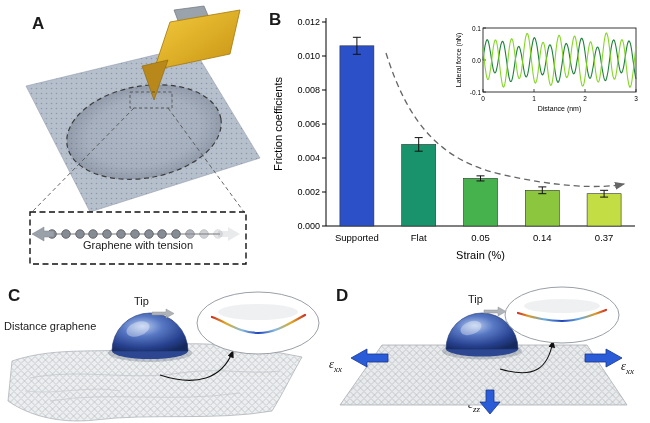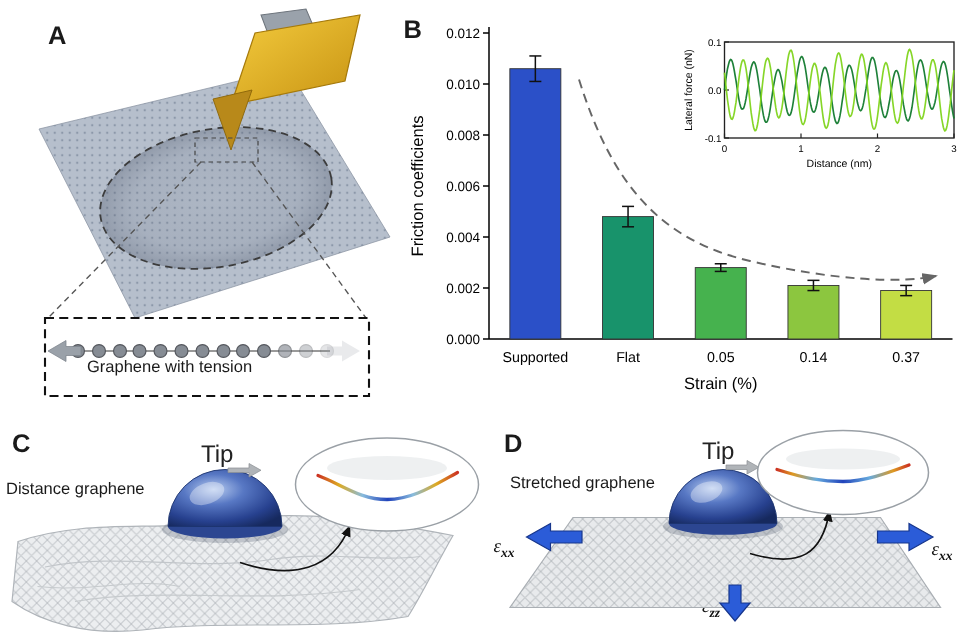--- a/index.html
+++ b/index.html
@@ -2,23 +2,23 @@
 <html><head>
 <meta charset="utf-8">
 <style>
   html,body{margin:0;padding:0;background:#fff;}
   #canvas{position:relative;width:650px;height:423px;background:#ffffff;overflow:hidden;
           font-family:"Liberation Sans",sans-serif;}
   .abs{position:absolute;}
   .lbl{position:absolute;color:#1a1a1a;white-space:nowrap;}
   .panel-letter{font-size:17px;font-weight:bold;}
   .cap{font-size:11px;}
-  .tip{font-size:16px;color:#222;}
+  .tip{font-size:11px;color:#222;}
   .eps{font-size:12.5px;font-style:italic;font-family:"Liberation Serif",serif;color:#111;}
-  .eps sub{font-size:9px;font-style:italic;font-weight:bold;}
+  .eps sub{font-size:9px;font-style:italic;}
   svg{overflow:visible;}
 </style>
 </head>
 <body>
 
 <div id="canvas">
 
   <span class="lbl panel-letter" style="left:32px;top:14px">A</span>
 
   <svg class="abs" style="left:4px;top:6px" width="260" height="272">
@@ -71,21 +71,21 @@
         <circle cx="158" cy="228" r="4.3" fill="#868c94" stroke="#55585e" stroke-width="0.8"></circle>
         <circle cx="172" cy="228" r="4.3" fill="#868c94" stroke="#55585e" stroke-width="0.8"></circle>
         <circle cx="186" cy="228" r="4.3" fill="#868c94" stroke="#55585e" stroke-width="0.8" opacity="0.65"></circle>
         <circle cx="200" cy="228" r="4.3" fill="#868c94" stroke="#55585e" stroke-width="0.8" opacity="0.4"></circle>
         <circle cx="214" cy="228" r="4.3" fill="#868c94" stroke="#55585e" stroke-width="0.8" opacity="0.22"></circle>
       </g>
       <polygon points="28,228 40,221 40,225 50,225 50,231 40,231 40,235" fill="#9aa1a9" stroke="#7c838b" stroke-width="0.5"></polygon>
       <polygon points="236,228 224,221 224,225 214,225 214,231 224,231 224,235" fill="#9aa1a9" opacity="0.22"></polygon>
     </g>
   </svg>
-  <span class="lbl cap" style="left:58px;top:239px;width:160px;">Graphene with tension</span>
+  <span class="lbl cap" style="left:58px;top:239px;width:160px;text-align:center">Graphene with tension</span>
 
   <span class="lbl panel-letter" style="left:269px;top:10px">B</span>
 
   <svg id="chart" class="abs" style="left:268px;top:8px" width="378" height="272">
     <defs>
       <marker id="arrGray" markerWidth="9" markerHeight="7" refX="7" refY="3" orient="auto">
         <path d="M0,0 L8,3 L0,6 Z" fill="#666"></path>
       </marker>
     </defs>
   <line x1="58" y1="10" x2="58" y2="218" stroke="#000" stroke-width="1"></line>
@@ -203,21 +203,20 @@
     <path d="M 160 92 C 196 104, 222 96, 233 68" fill="none" stroke="#111" stroke-width="1.1" marker-end="url(#arrC)"></path>
 
     <g>
       <ellipse cx="258" cy="40" rx="61" ry="31" fill="#ffffff" stroke="#9aa0a6" stroke-width="1"></ellipse>
       <ellipse cx="258" cy="29" rx="40" ry="8" fill="rgba(160,170,180,0.18)"></ellipse>
       <path d="M 212 34 C 228 40, 240 50, 258 50 C 276 50, 290 40, 305 32" fill="none" stroke="url(#crossC)" stroke-width="2.2" stroke-linecap="round"></path>
     </g>
   </svg>
 
   <span class="lbl panel-letter" style="left:336px;top:286px">D</span>
-  <span class="lbl cap" style="left:340px;top:316px">Stretched graphene</span>
   <span class="lbl tip" style="left:468px;top:293px">Tip</span>
 
   <span class="lbl eps" style="left:329px;top:357px"><i>ε</i><sub>xx</sub></span>
   <span class="lbl eps" style="left:621px;top:359px"><i>ε</i><sub>xx</sub></span>
   <span class="lbl eps" style="left:468px;top:397px"><i>ε</i><sub>zz</sub></span>
 
   <svg class="abs" style="left:322px;top:283px" width="328" height="140">
     <defs>
       <pattern id="meshD" width="7" height="7" patternUnits="userSpaceOnUse">
         <path d="M0 3.5 L3.5 0 L7 3.5 L3.5 7 Z" fill="none" stroke="#a4a9ae" stroke-width="0.55"></path>

